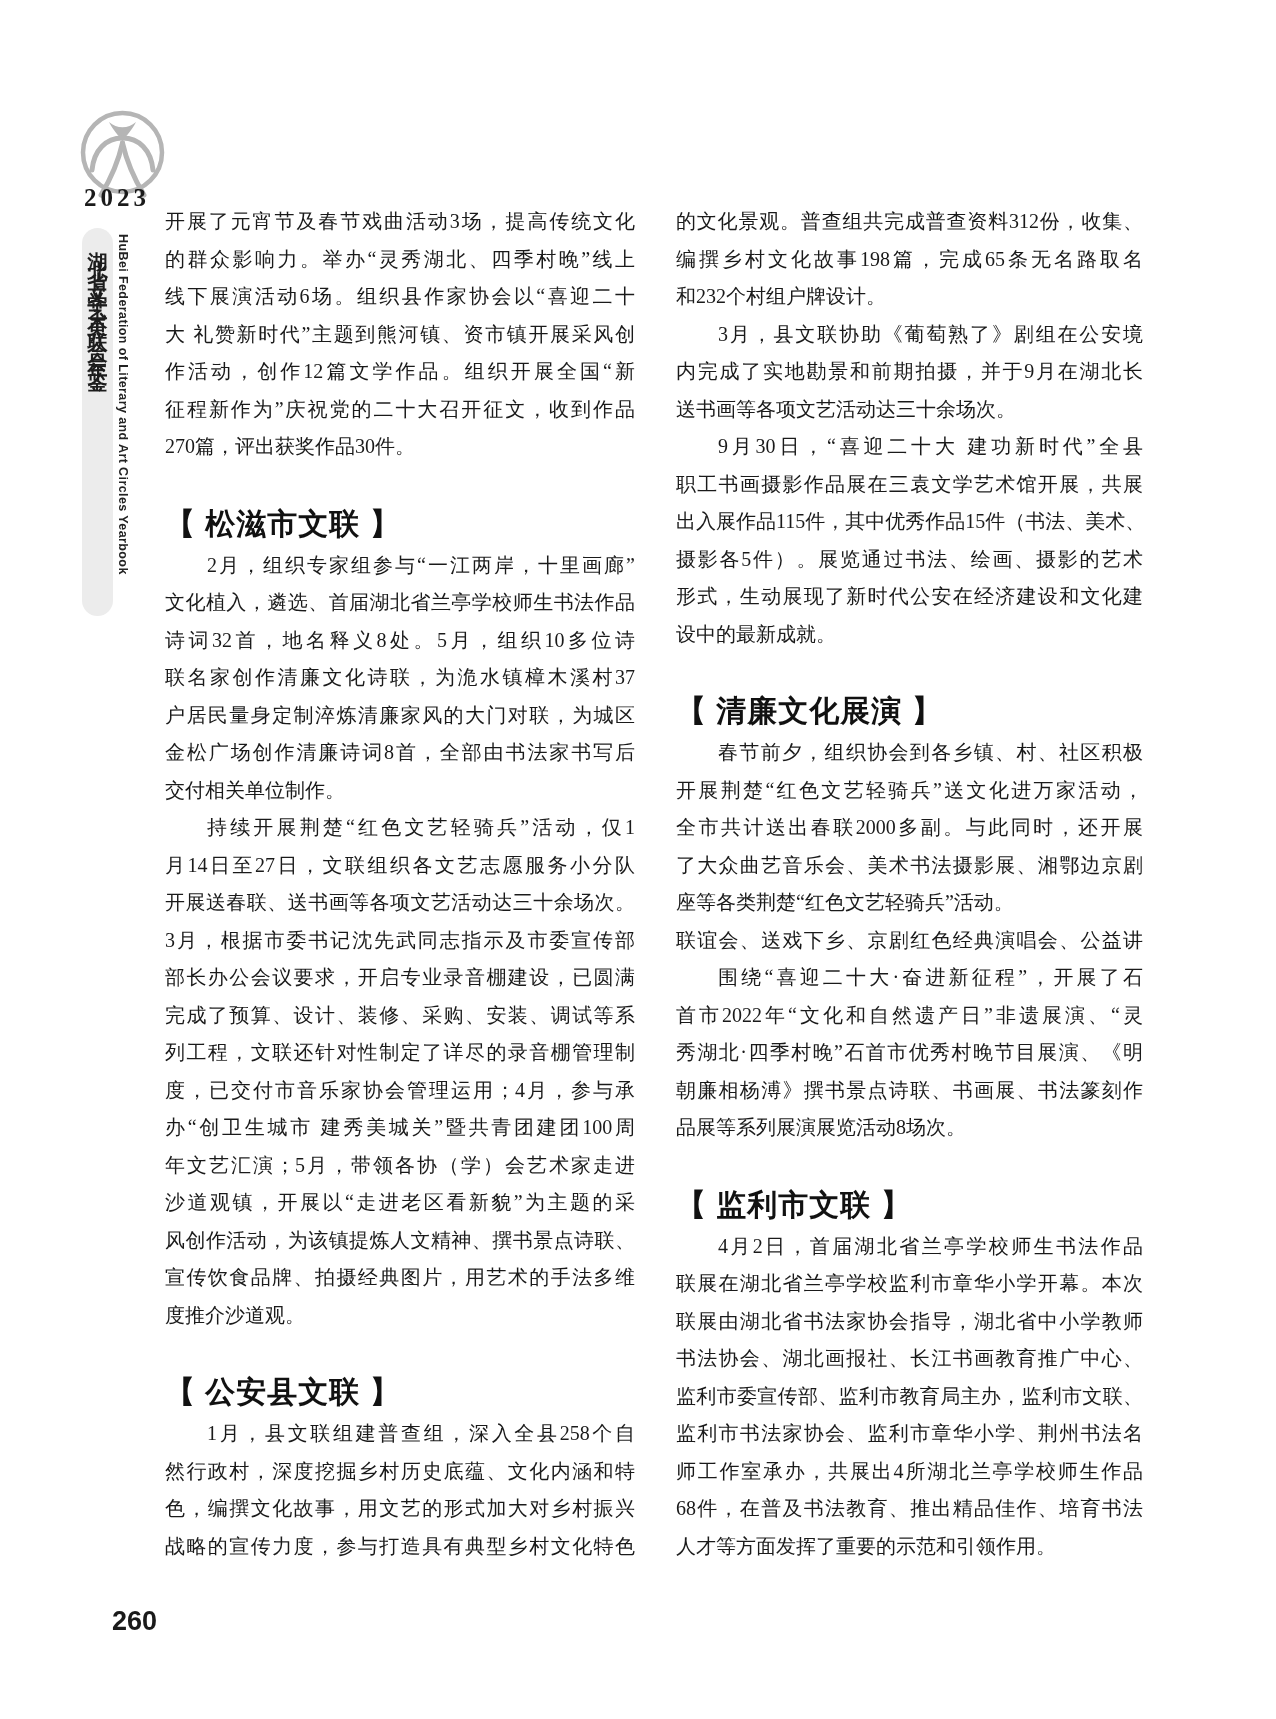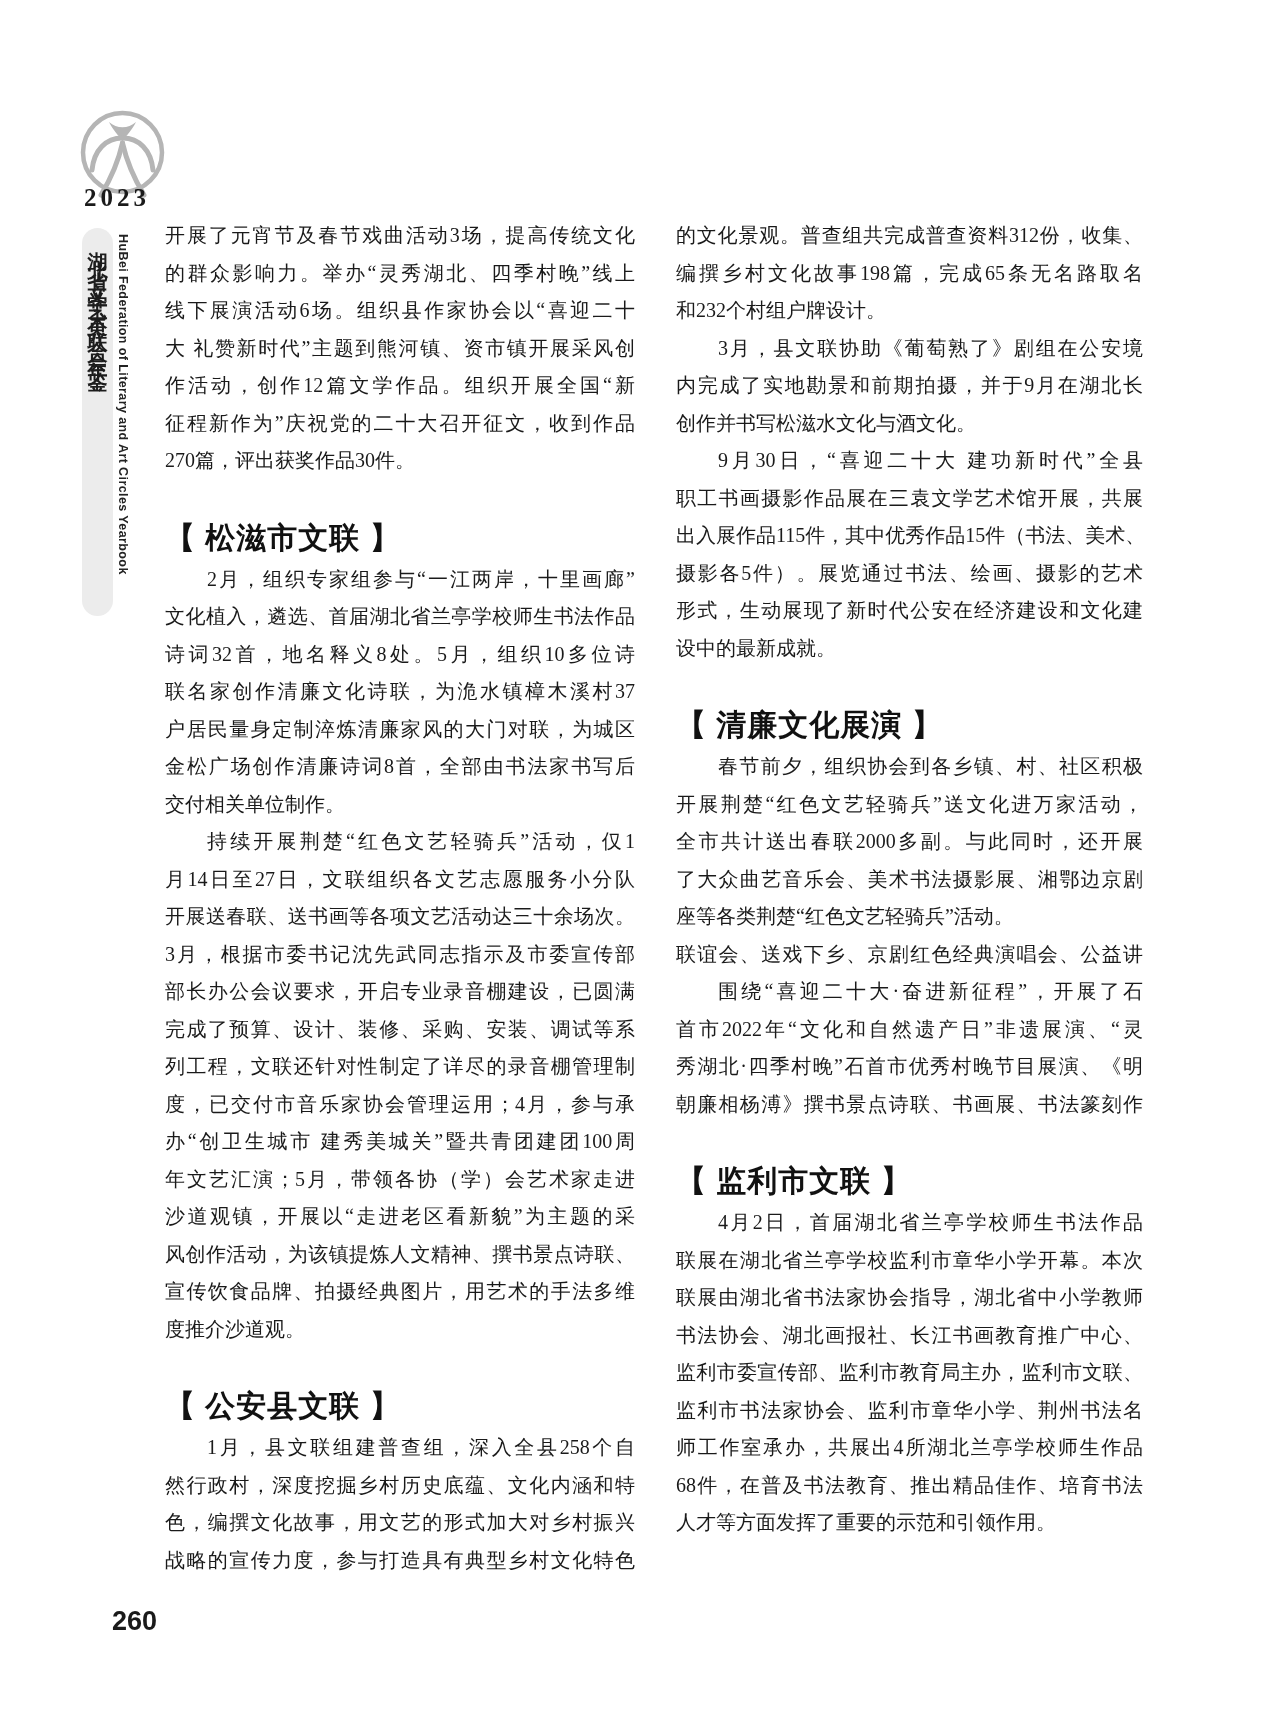--- a/index.html
+++ b/index.html
@@ -27,21 +27,21 @@
     text-align:left;line-height:30px;
   }
   .side-en{
     position:absolute;left:114px;top:234px;height:395px;width:18px;
     writing-mode:vertical-lr;
     font-family:"Liberation Sans","DejaVu Sans",sans-serif;
     font-weight:700;font-size:12.5px;letter-spacing:0.4px;color:#222;
     line-height:18px;white-space:nowrap;
   }
   
-  .col{position:absolute;top:217px;}
+  .col{position:absolute;top:203px;}
   .col-left{left:165px;width:470px;}
   .col-right{left:676px;width:467px;}
   .para{margin:0;}
   .line{
     height:37.5px;line-height:37.5px;font-size:20px;font-weight:500;
     text-align:justify;text-align-last:justify;
     white-space:nowrap;overflow:hidden;
   }
   .line.indent{text-indent:42px;}
   .line.end{text-align-last:left;}
@@ -122,21 +122,21 @@
     </div>
   <div class="col col-right">
       <div class="para">
         <div class="line">的文化景观。普查组共完成普查资料312份，收集、</div>
         <div class="line">编撰乡村文化故事198篇，完成65条无名路取名</div>
         <div class="line end">和232个村组户牌设计。</div>
       </div>
       <div class="para">
         <div class="line indent">3月，县文联协助《葡萄熟了》剧组在公安境</div>
         <div class="line">内完成了实地勘景和前期拍摄，并于9月在湖北长</div>
-        <div class="line end">创作并书写松滋水文化与酒文化。</div>
+        <div class="line end">送书画等各项文艺活动达三十余场次。</div>
       </div>
       <div class="para">
         <div class="line indent">9月30日，“喜迎二十大 建功新时代”全县</div>
         <div class="line">职工书画摄影作品展在三袁文学艺术馆开展，共展</div>
         <div class="line">出入展作品115件，其中优秀作品15件（书法、美术、</div>
         <div class="line">摄影各5件）。展览通过书法、绘画、摄影的艺术</div>
         <div class="line">形式，生动展现了新时代公安在经济建设和文化建</div>
         <div class="line end">设中的最新成就。</div>
       </div>
       <div class="heading">【 清廉文化展演 】</div>
@@ -146,20 +146,21 @@
         <div class="line">全市共计送出春联2000多副。与此同时，还开展</div>
         <div class="line">了大众曲艺音乐会、美术书法摄影展、湘鄂边京剧</div>
         <div class="line end">座等各类荆楚“红色文艺轻骑兵”活动。</div>
         <div class="line">联谊会、送戏下乡、京剧红色经典演唱会、公益讲</div>
       </div>
       <div class="para">
         <div class="line indent">围绕“喜迎二十大·奋进新征程”，开展了石</div>
         <div class="line">首市2022年“文化和自然遗产日”非遗展演、“灵</div>
         <div class="line">秀湖北·四季村晚”石首市优秀村晚节目展演、《明</div>
         <div class="line">朝廉相杨溥》撰书景点诗联、书画展、书法篆刻作</div>
+        <div class="line end">品展等系列展演展览活动8场次。</div>
       </div>
       <div class="heading">【 监利市文联 】</div>
       <div class="para">
         <div class="line indent">4月2日，首届湖北省兰亭学校师生书法作品</div>
         <div class="line">联展在湖北省兰亭学校监利市章华小学开幕。本次</div>
         <div class="line">联展由湖北省书法家协会指导，湖北省中小学教师</div>
         <div class="line">书法协会、湖北画报社、长江书画教育推广中心、</div>
         <div class="line">监利市委宣传部、监利市教育局主办，监利市文联、</div>
         <div class="line">监利市书法家协会、监利市章华小学、荆州书法名</div>
         <div class="line">师工作室承办，共展出4所湖北兰亭学校师生作品</div>

